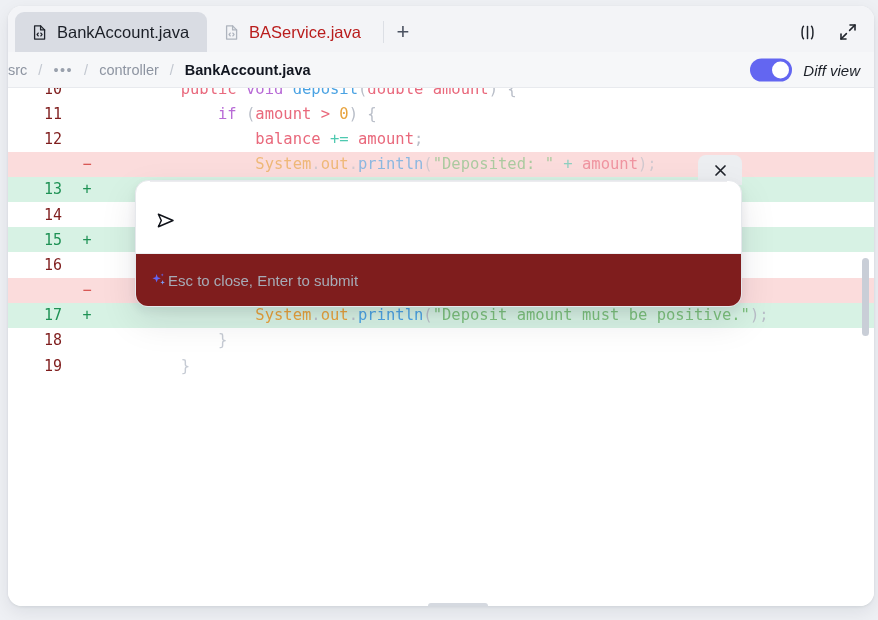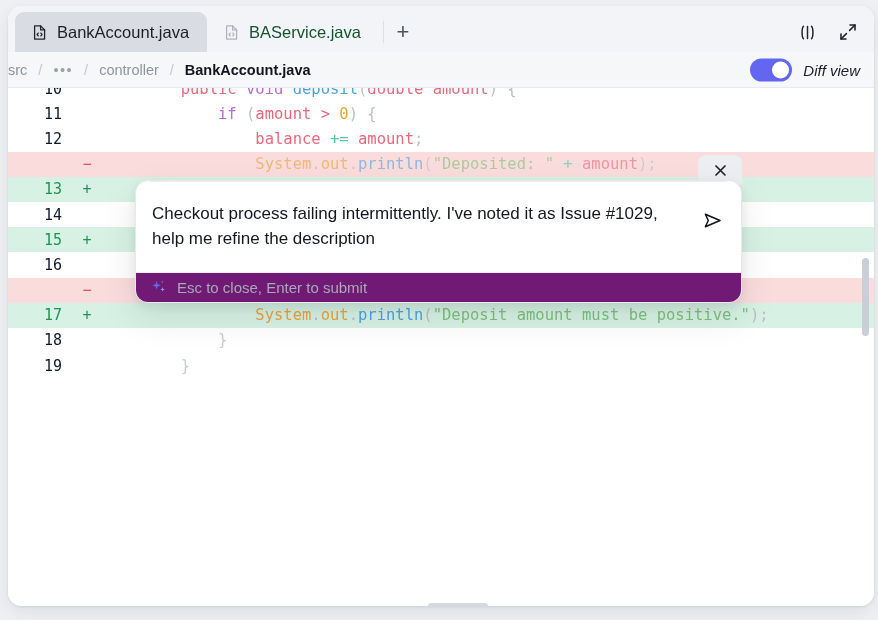--- a/index.html
+++ b/index.html
@@ -42,21 +42,21 @@
     padding-left: 7px;
   }
   .tab {
     display: flex;
     align-items: center;
     gap: 9px;
     height: 40px;
     padding: 0 18px 0 16px;
     border-radius: 9px 9px 0 0;
     font-size: 16.5px;
-    color: #14532d;
+    color: #b91c1c;
     white-space: nowrap;
     cursor: pointer;
   }
   .tab.active {
     background: #d9dce3;
     color: #1b1f27;
   }
   .tab-plus {
     width: 34px;
     height: 40px;
@@ -158,21 +158,21 @@
     align-items: center;
     height: 25.2px;
     white-space: pre;
   }
   .row.add { background: #d7f2e4; }
   .row.del { background: #fbdcdc; }
   .ln {
     width: 66px;
     text-align: right;
     padding-right: 12px;
-    color: #0f172a;
+    color: #7f1d1d;
     font-size: 15px;
     flex: none;
     user-select: none;
   }
   .row.add .ln { color: #1f9255; }
   .mark {
     width: 26px;
     text-align: center;
     flex: none;
     font-size: 15px;
@@ -325,23 +325,22 @@
     align-items: center;
     justify-content: center;
     margin-top: 5px;
     cursor: pointer;
     color: #10131a;
   }
 
   .dialog-footer {
     display: flex;
     align-items: center;
-    gap: 9px;
-    height: 30px;
-    background: #701a75;
+    height: 53px;
+    background: #7f1d1d;
     padding: 0 14px;
     border-top: 1px solid #eef0f3;
   }
   .sparkle { width: 18px; height: 18px; flex: none; }
   .footer-hint { font-size: 15px; color: #a6abb6; }
 </style>
 </head>
 <body>
 
 <div id="app">
@@ -438,21 +437,20 @@
         <path d="M3 3l9 9M12 3l-9 9"></path>
       </svg>
     </div>
 
     <div class="dialog">
 
 
       <div class="divider"></div>
 
       <div class="prompt-row">
-        <div class="prompt-text">Checkout process failing intermittently. I've noted it as Issue #1029, help me refine the description</div>
         <div class="send-btn">
           <svg width="21" height="21" viewBox="0 0 21 21" fill="none" stroke="currentColor" stroke-width="1.5" stroke-linejoin="round">
             <path d="M3.4 4.2 18 10.5 3.4 16.8 6.3 10.5z"></path>
           </svg>
         </div>
       </div>
 
       <div class="dialog-footer">
         <span class="sparkle">
           <svg width="18" height="18" viewBox="0 0 18 18" fill="none">

